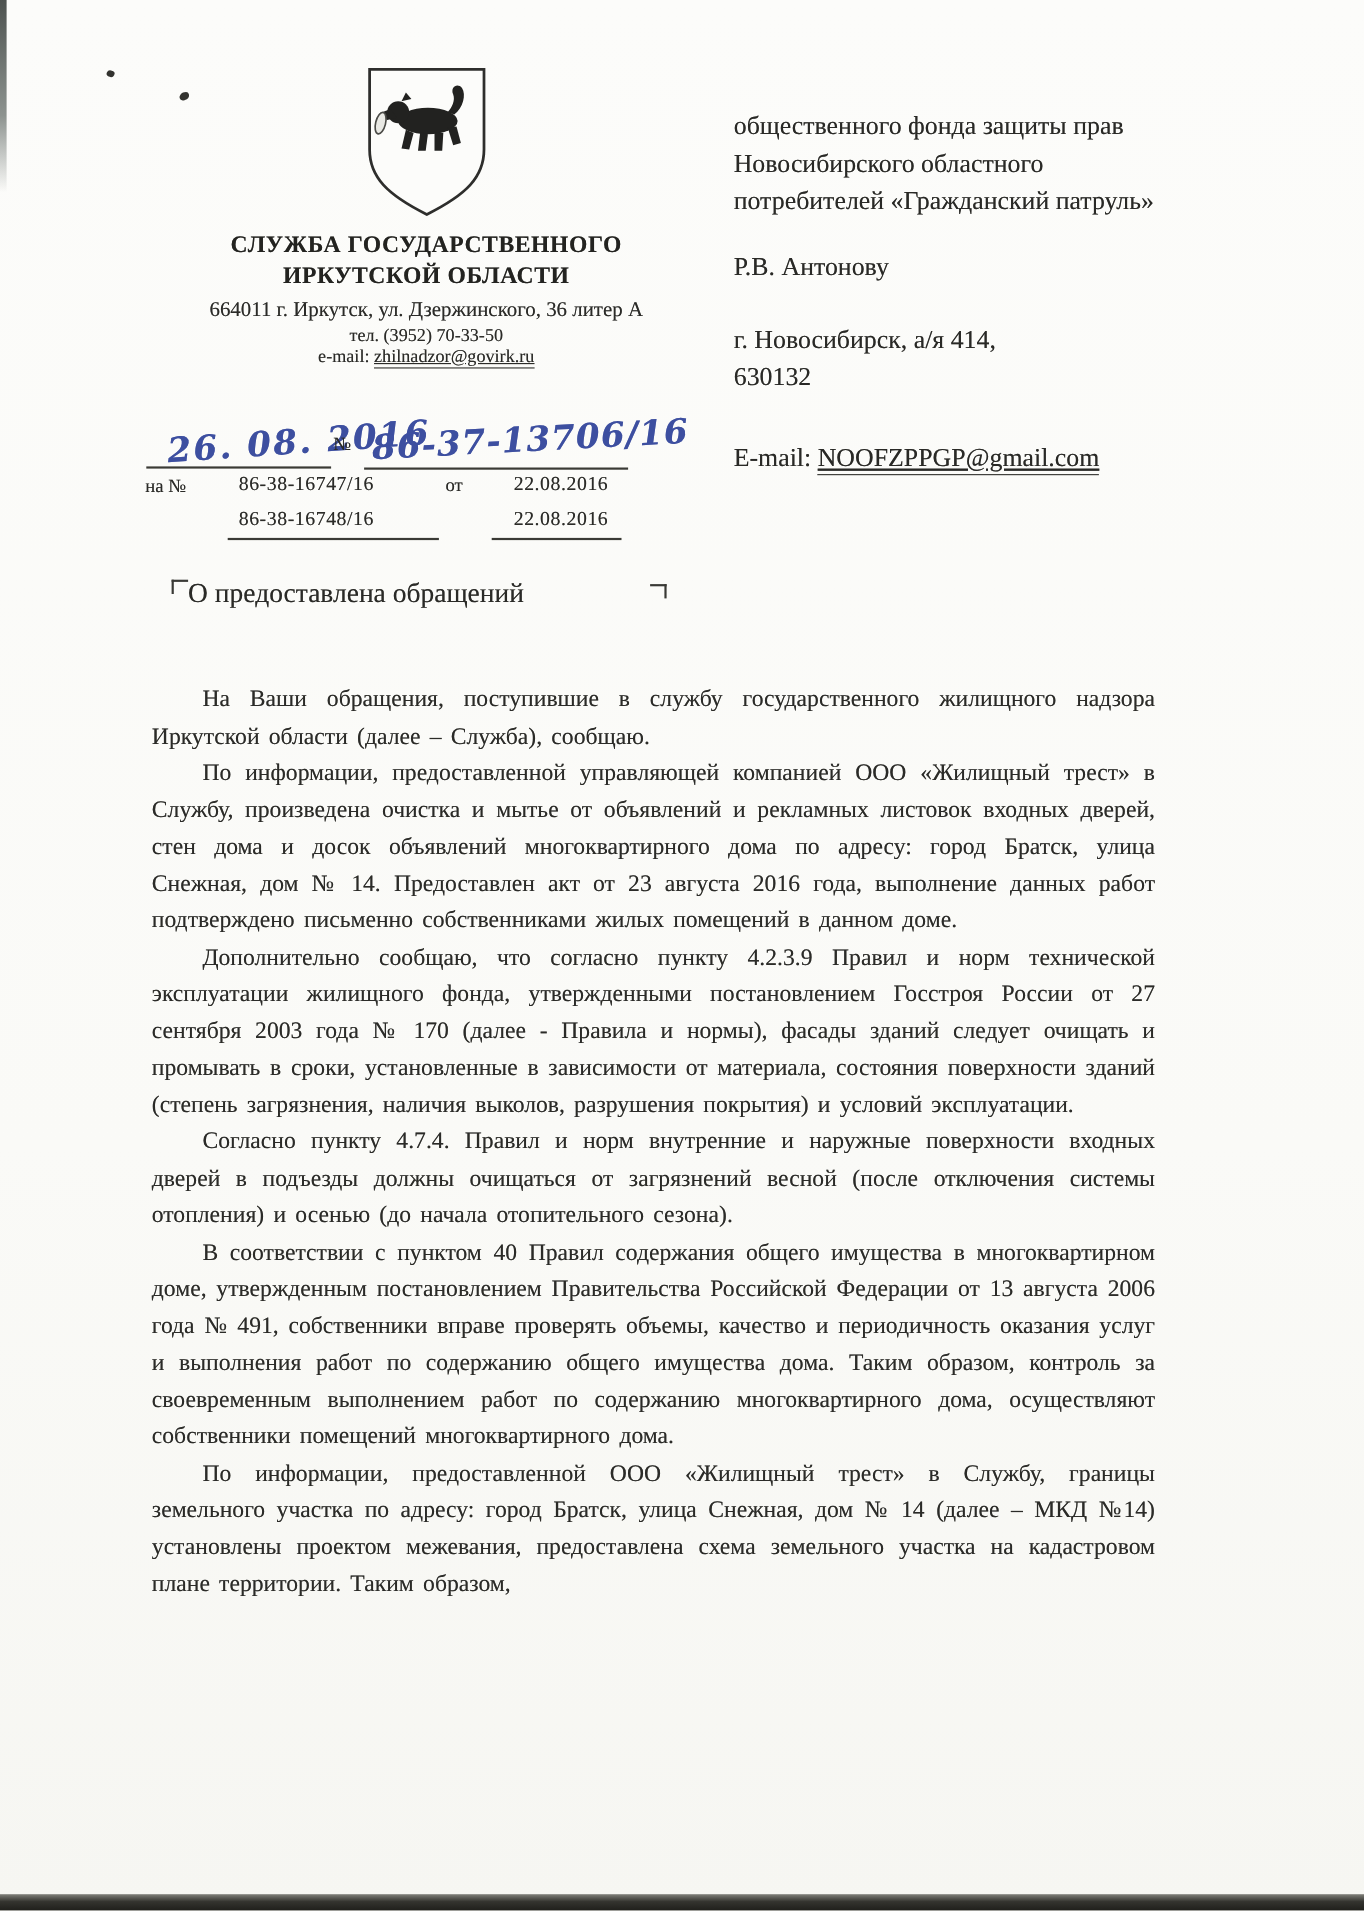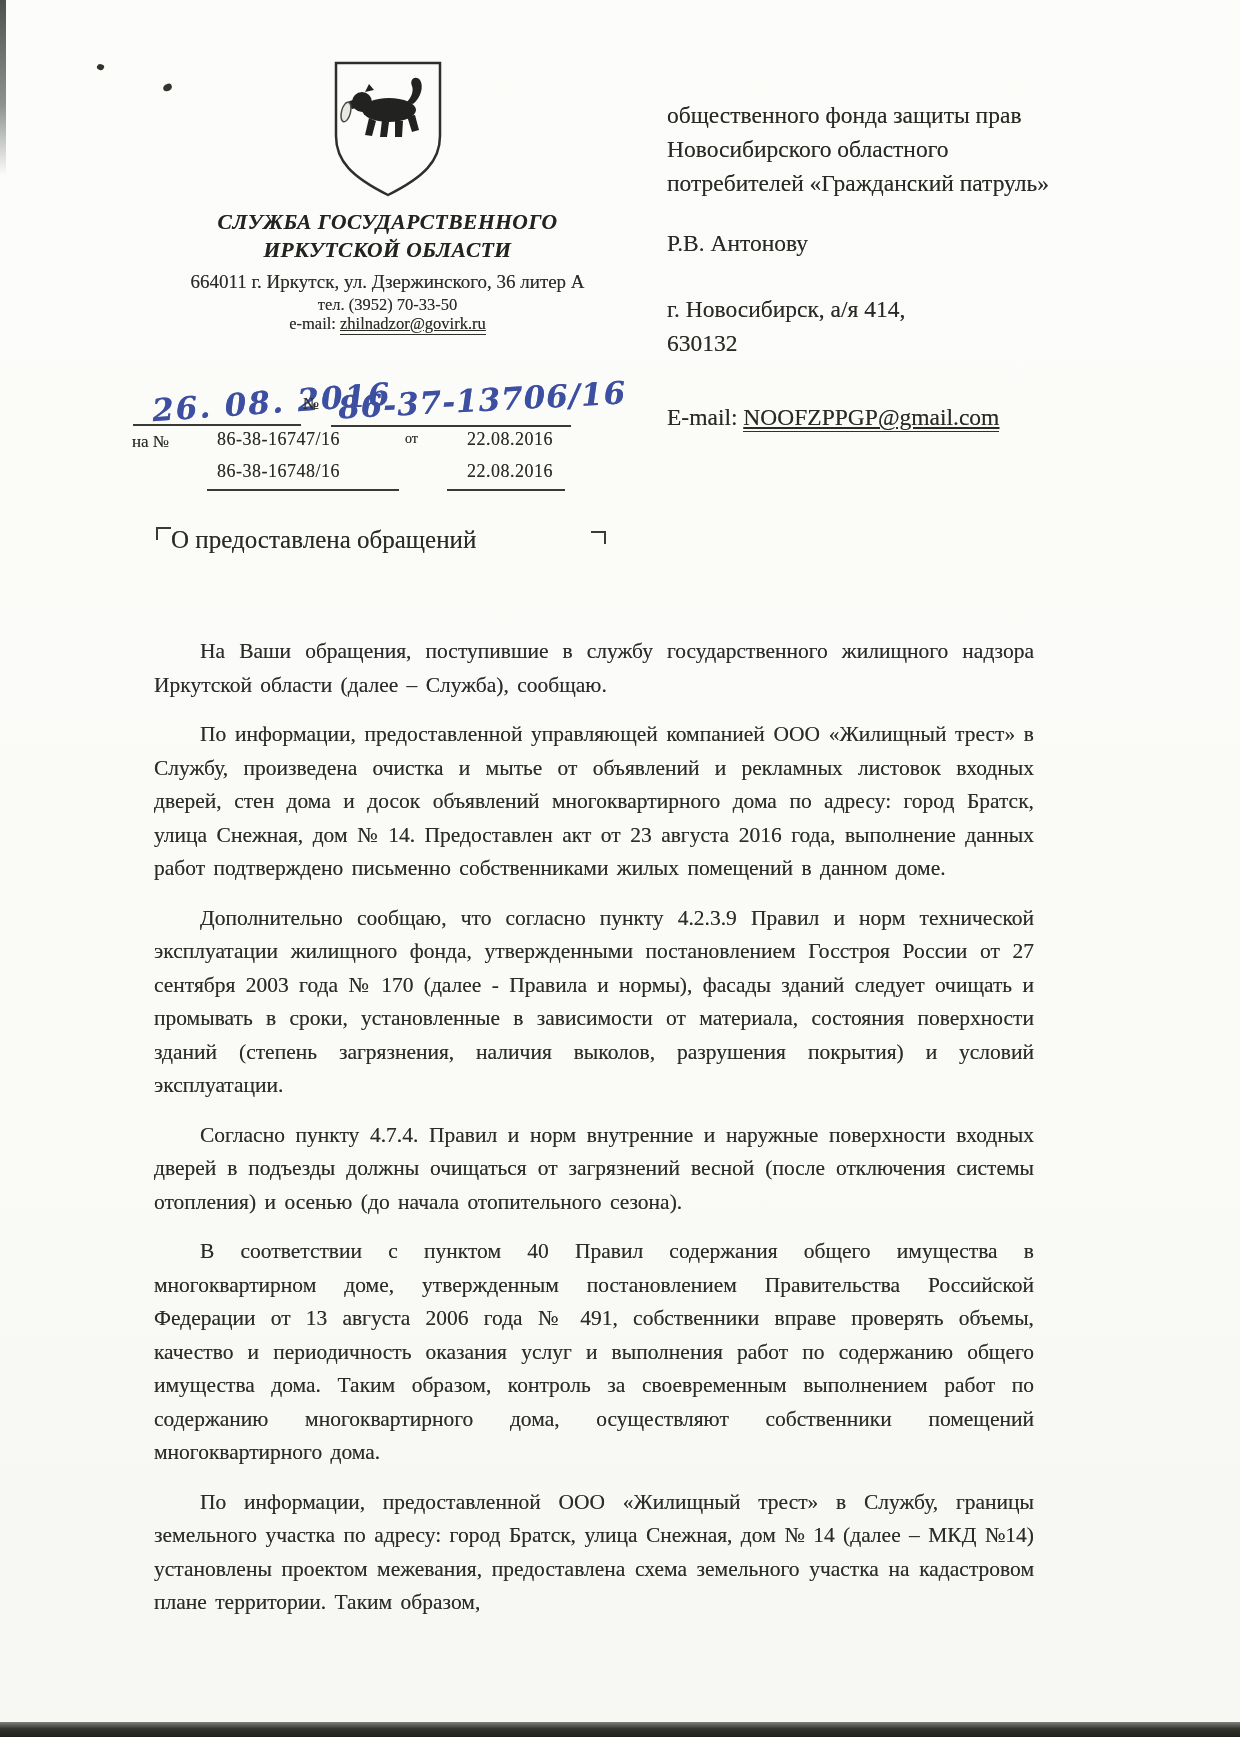--- a/index.html
+++ b/index.html
@@ -18,61 +18,61 @@
     background:linear-gradient(180deg,#4d524f,#8d938f 60%,rgba(150,155,150,0));}
   .bottom-bar{position:absolute;left:0;bottom:0;width:1240px;height:15px;
     background:linear-gradient(180deg,#80807a 0%,#34342f 45%,#1f1f1b 100%);}
   .speck{position:absolute;background:#33332f;border-radius:60% 40% 55% 45%;}
   .speck.a{left:97px;top:64px;width:7px;height:6px;transform:rotate(25deg);}
   .speck.b{left:163px;top:84px;width:9px;height:7px;transform:rotate(-15deg);}
 
   
   .letterhead{position:absolute;left:130px;top:58px;width:515px;text-align:center;}
   .coat{display:block;margin:0 auto 8px auto;}
-  .org-name{font-weight:bold;font-size:21.5px;line-height:28px;letter-spacing:.5px;color:#232320;font-style:italic;}
+  .org-name{font-weight:bold;font-size:21.5px;line-height:28px;letter-spacing:.5px;color:#232320;}
   .org-addr{font-size:19px;line-height:20px;margin-top:8px;}
   .org-phone{font-size:16.5px;line-height:19px;margin-top:3px;}
   .org-email{font-size:16.5px;line-height:20px;}
   .u{border-bottom:1.5px solid #2f2f2b;padding-bottom:1px;text-decoration:underline;}
 
   
   .hand{font-family:"DejaVu Serif",serif;font-style:italic;font-weight:600;
     color:#3d4fa0;text-shadow:0 0 .6px rgba(61,79,160,.6);}
   .hand-date{position:absolute;left:152px;top:384px;font-size:31px;letter-spacing:2px;transform:rotate(-4deg);}
   .hand-number{position:absolute;left:338px;top:382px;font-size:31px;letter-spacing:1px;transform:rotate(-3deg);}
   .no-sign{position:absolute;left:303px;top:394px;font-size:17px;}
   .rule{position:absolute;height:2px;background:#3a3a35;}
   .rule.r1{left:133px;top:424px;width:168px;}
   .rule.r2{left:331px;top:425px;width:240px;}
   .rule.r3{left:207px;top:489px;width:192px;}
   .rule.r4{left:447px;top:489px;width:118px;}
   .ref-label{position:absolute;left:132px;top:432px;font-size:17px;}
   .ref-num1{position:absolute;left:217px;top:429px;font-size:18px;letter-spacing:.5px;}
-  .ref-ot{position:absolute;left:405px;top:431px;font-size:14px;}
+  .ref-ot{position:absolute;left:405px;top:431px;font-size:17px;}
   .ref-date1{position:absolute;left:467px;top:429px;font-size:18px;letter-spacing:.5px;}
   .ref-num2{position:absolute;left:217px;top:461px;font-size:18px;letter-spacing:.5px;}
   .ref-date2{position:absolute;left:467px;top:461px;font-size:18px;letter-spacing:.5px;}
 
   
   .recipient{position:absolute;left:667px;top:98px;width:430px;font-size:23.5px;line-height:34px;color:#29292六;}
   .recipient{color:#292926;}
   .recipient .name{margin-top:26px;}
   .recipient .city{margin-top:32px;}
   .recipient .email-line{margin-top:40px;}
 
   
   .corner{position:absolute;width:13px;height:11px;}
   .corner.left{left:156px;top:527px;border-left:2px solid #3a3a36;border-top:2px solid #3a3a36;}
   .corner.right{left:591px;top:531px;border-right:2px solid #3a3a36;border-top:2px solid #3a3a36;}
   .subject{position:absolute;left:171px;top:526px;font-size:25px;color:#2a2a27;}
 
   
   .body-text{position:absolute;left:138px;top:619px;width:912px;
     font-size:21.5px;line-height:33.5px;text-align:justify;color:#2b2b28;}
-  .body-text p{margin:16px;text-indent:46px;word-spacing:3px;font-family:Liberation Serif, serif;}
+  .body-text p{margin:0;text-indent:46px;word-spacing:3px;font-family:Liberation Serif, serif;}
 </style>
 </head>
 <body>
 
 <div class="page">
 
   <div class="edge-strip"></div>
   <div class="speck a"></div>
   <div class="speck b"></div>
   <div class="bottom-bar"></div>

